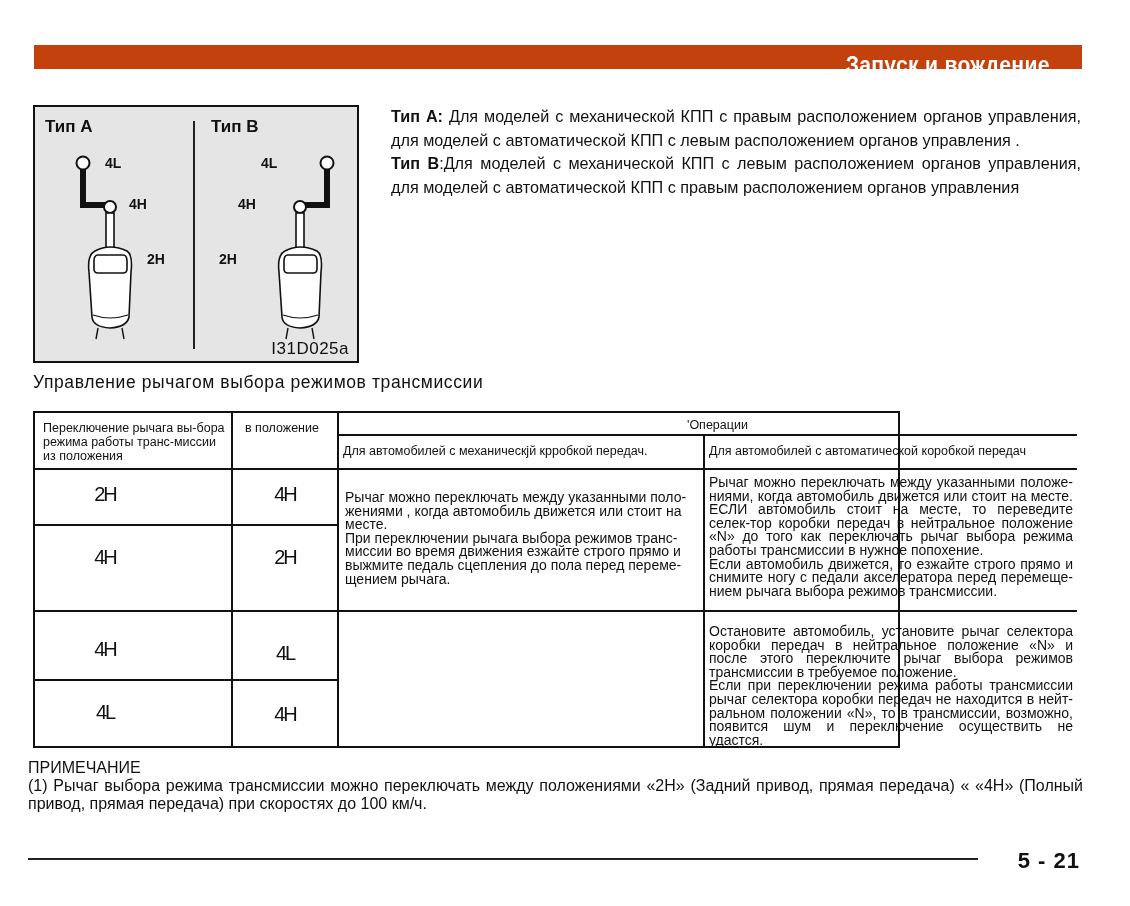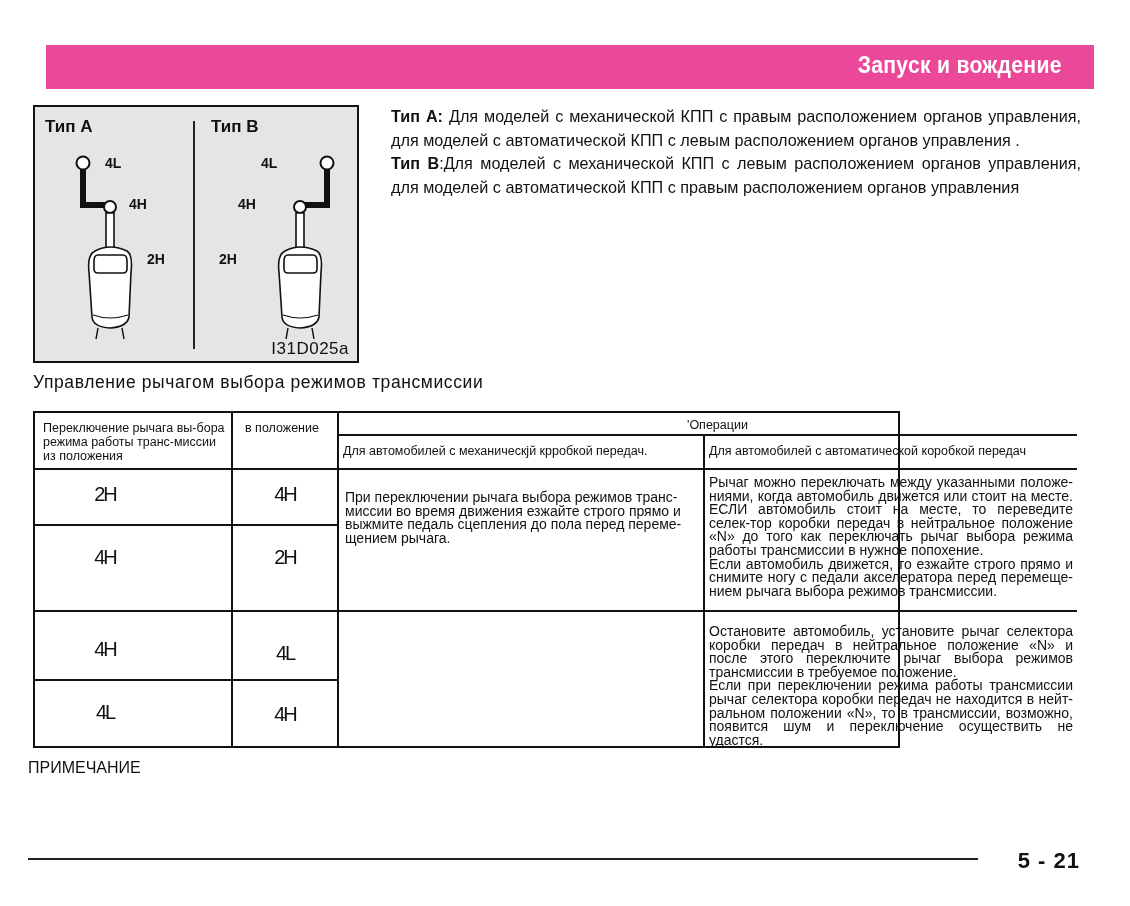--- a/index.html
+++ b/index.html
@@ -4,22 +4,22 @@
 <style>
   html, body { margin: 0; padding: 0; background: #ffffff; }
   body {
     width: 1130px; height: 906px; position: relative; overflow: hidden;
     font-family: "Liberation Sans", sans-serif; color: #111;
   }
   .abs { position: absolute; }
 
   
   .header-bar {
-    left: 46px; top: 45px; width: 1048px; height: 44px;
-    background: #ec4899;
+    left: 34px; top: 45px; width: 1048px; height: 24px;
+    background: #c2410c;
   }
   .header-title {
     right: 32px; top: 7px;
     color: #fff; font-size: 23px; font-weight: bold; letter-spacing: 0.3px;
     transform: scaleX(0.92); transform-origin: right center;
   }
 
   
   .diagram {
     left: 33px; top: 105px; width: 326px; height: 258px;
@@ -136,31 +136,33 @@
   <div class="pos" style="left:0;top:70px;width:140px;">2H</div>
   <div class="pos" style="left:198px;top:70px;width:104px;">4H</div>
   <div class="pos" style="left:0;top:133px;width:140px;">4H</div>
   <div class="pos" style="left:198px;top:133px;width:104px;">2H</div>
   <div class="pos" style="left:0;top:225px;width:140px;">4H</div>
   <div class="pos" style="left:198px;top:229px;width:104px;">4L</div>
   <div class="pos" style="left:0;top:288px;width:140px;">4L</div>
   <div class="pos" style="left:198px;top:290px;width:104px;">4H</div>
 
   <div class="cell-text" style="left:310px;top:78px;width:348px;">
+    <p>Рычаг можно переключать между указанными поло-жениями , когда автомобиль движется или стоит на месте.</p>
     <p>При переключении рычага выбора режимов транс-миссии во время движения езжайте строго прямо и выжмите педаль сцепления до пола перед переме-щением рычага.</p>
   </div>
   <div class="cell-text" style="left:674px;top:63px;width:364px;text-align:justify;">
     <p>Рычаг можно переключать между указанными положе-ниями, когда автомобиль движется или стоит на месте. ЕСЛИ автомобиль стоит на месте, то переведите селек-тор коробки передач в нейтральное положение «N» до того как переключать рычаг выбора режима работы трансмиссии в нужное попохение.</p>
     <p>Если автомобиль движется, то езжайте строго прямо и снимите ногу с педали акселератора перед перемеще-нием рычага выбора режимов трансмиссии.</p>
   </div>
 
   <div class="cell-text" style="left:674px;top:212px;width:364px;text-align:justify;">
     <p>Остановите автомобиль, установите рычаг селектора коробки передач в нейтральное положение «N» и после этого переключите рычаг выбора режимов трансмиссии в требуемое положение.</p>
     <p>Если при переключении режима работы трансмиссии рычаг селектора коробки передач не находится в нейт-ральном положении «N», то в трансмиссии, возможно, появится шум и переключение осуществить не удастся.</p>
   </div>
 </div>
 
 <div class="abs note">
   <p>ПРИМЕЧАНИЕ</p>
+  <p>(1) Рычаг выбора режима трансмиссии можно переключать между положениями «2H» (Задний привод, прямая передача) « «4H» (Полный привод, прямая передача) при скоростях до 100 км/ч.</p>
 </div>
 
 <div class="abs footer-line"></div>
 <div class="abs page-num">5 - 21</div>
 
 </body></html>

